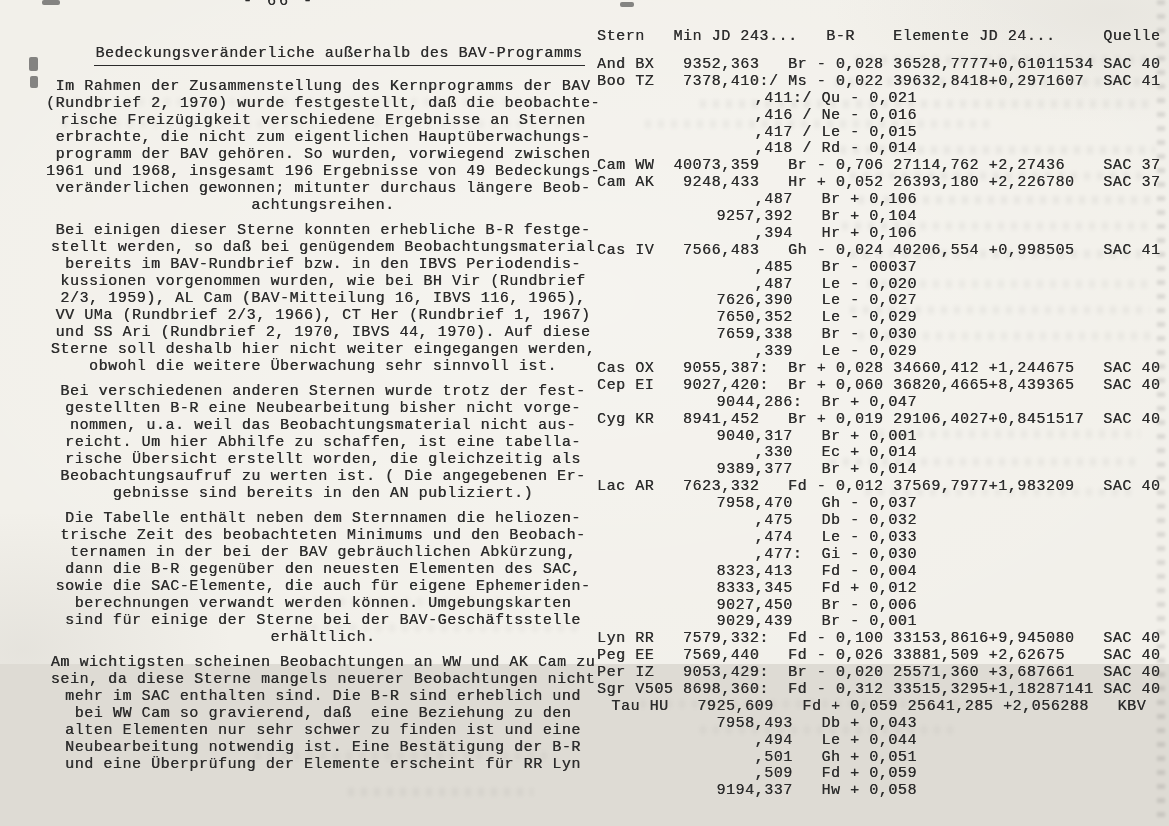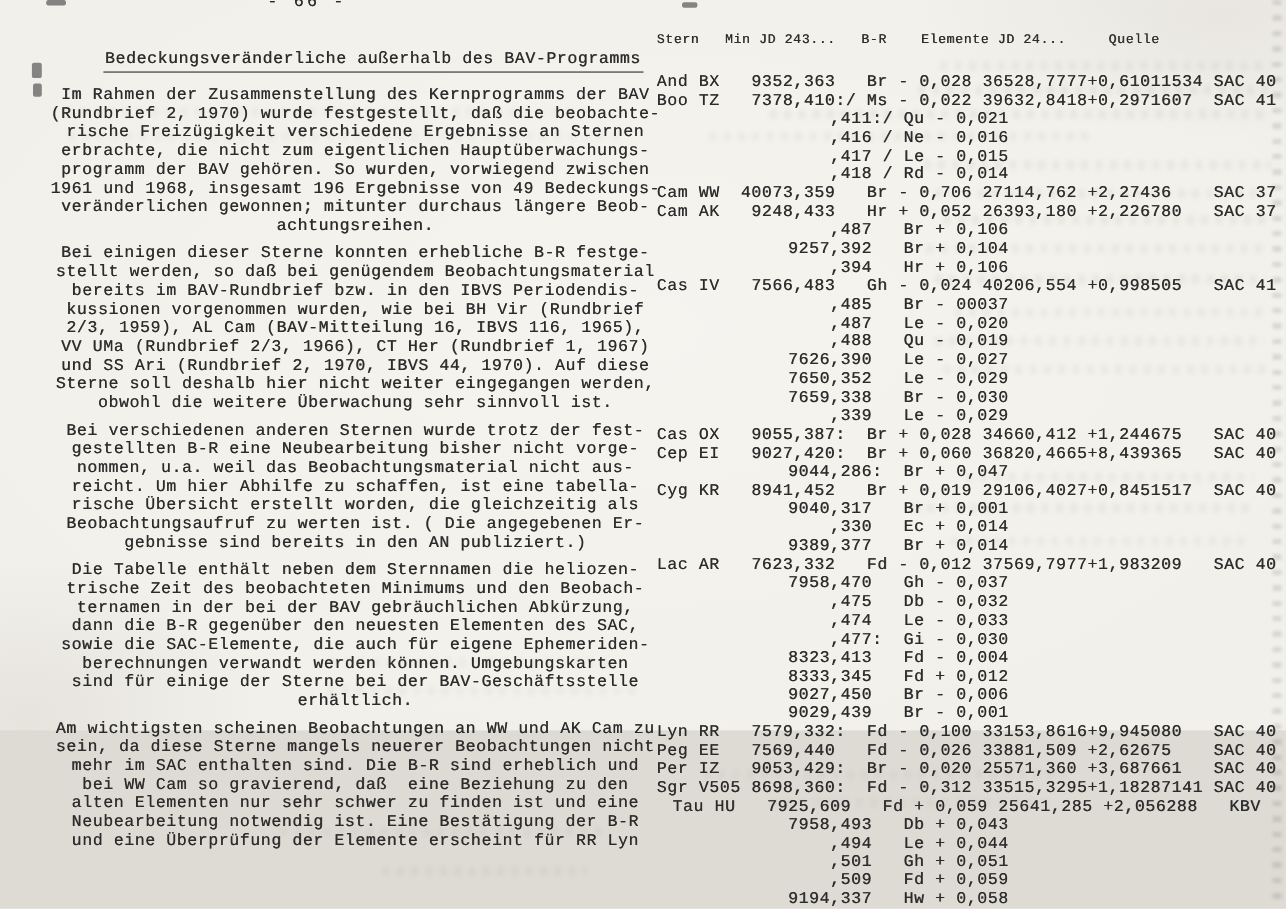--- a/index.html
+++ b/index.html
@@ -33,22 +33,22 @@
     margin:0 0 12px 33px;padding:0 2px 3px 1px;
     border-bottom:1.7px solid #2b2b2b;
   }
   .para{
     white-space:pre;
     font-size:15px;line-height:17px;letter-spacing:.55px;
     margin:0 0 8px 0;
   }
   .tablecol{position:absolute;left:597px;top:28px;}
   .thead{
-    white-space:pre;font-size:12px;line-height:17px;letter-spacing:.55px;
-    margin:0 0 22px 0;
+    white-space:pre;font-size:15px;line-height:17px;letter-spacing:.55px;
+    margin:0 0 12px 0;
   }
   .trow{
     white-space:pre;font-size:15px;line-height:16.9px;height:16.9px;
     letter-spacing:.55px;
     text-align:center;
   }
   .ghost{
     position:absolute;pointer-events:none;
     background:repeating-linear-gradient(90deg,rgba(70,70,70,.55) 0 6px,rgba(70,70,70,0) 6px 13px);
     filter:blur(2.2px);opacity:.13;
@@ -122,21 +122,20 @@
         <div class="trow">             ,417 / Le - 0,015                      </div>
         <div class="trow">             ,418 / Rd - 0,014                      </div>
         <div class="trow">Cam WW  40073,359   Br - 0,706 27114,762 +2,27436    SAC 37</div>
         <div class="trow">Cam AK   9248,433   Hr + 0,052 26393,180 +2,226780   SAC 37</div>
         <div class="trow">             ,487   Br + 0,106                      </div>
         <div class="trow">         9257,392   Br + 0,104                      </div>
         <div class="trow">             ,394   Hr + 0,106                      </div>
         <div class="trow">Cas IV   7566,483   Gh - 0,024 40206,554 +0,998505   SAC 41</div>
         <div class="trow">             ,485   Br - 00037                      </div>
         <div class="trow">             ,487   Le - 0,020                      </div>
-        <div class="trow">             ,488   Qu - 0,019                      </div>
         <div class="trow">         7626,390   Le - 0,027                      </div>
         <div class="trow">         7650,352   Le - 0,029                      </div>
         <div class="trow">         7659,338   Br - 0,030                      </div>
         <div class="trow">             ,339   Le - 0,029                      </div>
         <div class="trow">Cas OX   9055,387:  Br + 0,028 34660,412 +1,244675   SAC 40</div>
         <div class="trow">Cep EI   9027,420:  Br + 0,060 36820,4665+8,439365   SAC 40</div>
         <div class="trow">         9044,286:  Br + 0,047                      </div>
         <div class="trow">Cyg KR   8941,452   Br + 0,019 29106,4027+0,8451517  SAC 40</div>
         <div class="trow">         9040,317   Br + 0,001                      </div>
         <div class="trow">             ,330   Ec + 0,014                      </div>

